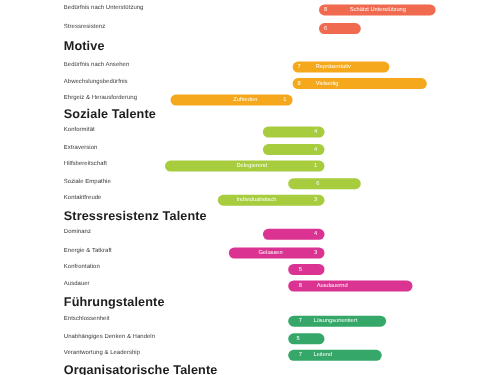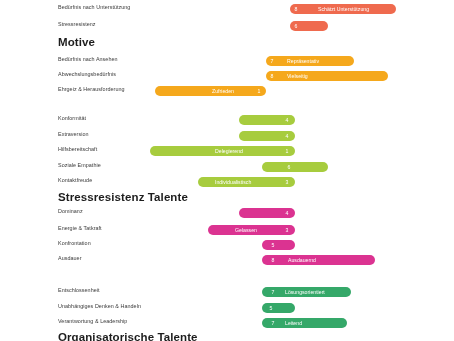--- a/index.html
+++ b/index.html
@@ -129,20 +129,21 @@
       </div>
     </div>
     <div class="trait-row" style="top: 86px;">
       <div class="trait-label">Ehrgeiz &amp; Herausforderung</div>
       <div class="bar-area">
         <div class="bar rounded-both" style="left: 155px; width: 111px; background: rgb(245, 168, 28);"></div>
         <div class="bar-value" style="left: 254px;">1</div>
         <div class="bar-caption" style="left: 212px;">Zufrieden</div>
       </div>
     </div>
+    <div class="section-heading" style="top: 98px;">Soziale Talente</div>
     <div class="trait-row" style="top: 115px;">
       <div class="trait-label">Konformität</div>
       <div class="bar-area">
         <div class="bar rounded-both" style="left: 239px; width: 56px; background: rgb(167, 204, 62);"></div>
         <div class="bar-value" style="left: 282px;">4</div>
       </div>
     </div>
     <div class="trait-row" style="top: 131px;">
       <div class="trait-label">Extraversion</div>
       <div class="bar-area">
@@ -197,20 +198,21 @@
       </div>
     </div>
     <div class="trait-row" style="top: 255px;">
       <div class="trait-label">Ausdauer</div>
       <div class="bar-area">
         <div class="bar rounded-both" style="left: 262px; width: 113px; background: rgb(219, 51, 145);"></div>
         <div class="bar-value" style="left: 268px;">8</div>
         <div class="bar-caption" style="left: 288px;">Ausdauernd</div>
       </div>
     </div>
+    <div class="section-heading" style="top: 269px;">Führungstalente</div>
     <div class="trait-row" style="top: 287px;">
       <div class="trait-label">Entschlossenheit</div>
       <div class="bar-area">
         <div class="bar rounded-both" style="left: 262px; width: 89px; background: rgb(53, 168, 105);"></div>
         <div class="bar-value" style="left: 268px;">7</div>
         <div class="bar-caption" style="left: 285px;">Lösungsorientiert</div>
       </div>
     </div>
     <div class="trait-row" style="top: 303px;">
       <div class="trait-label">Unabhängiges Denken &amp; Handeln</div>

